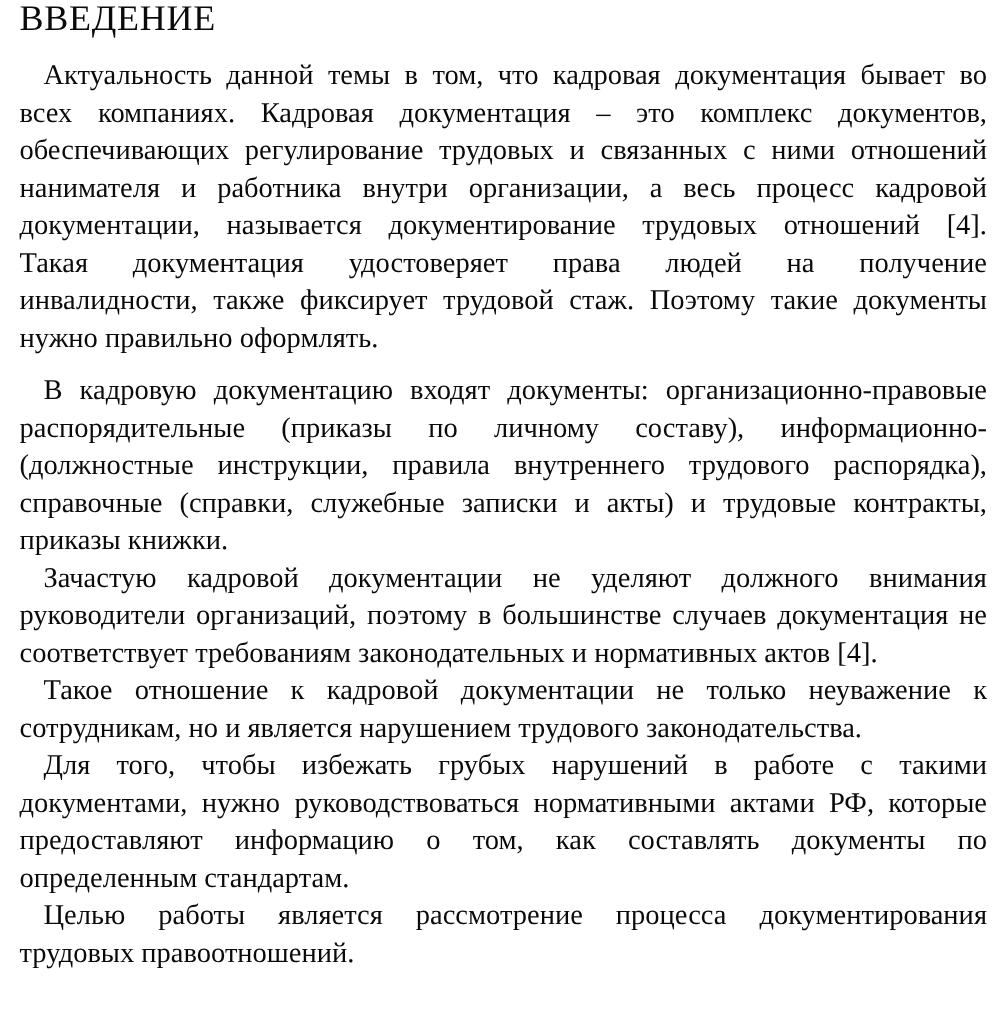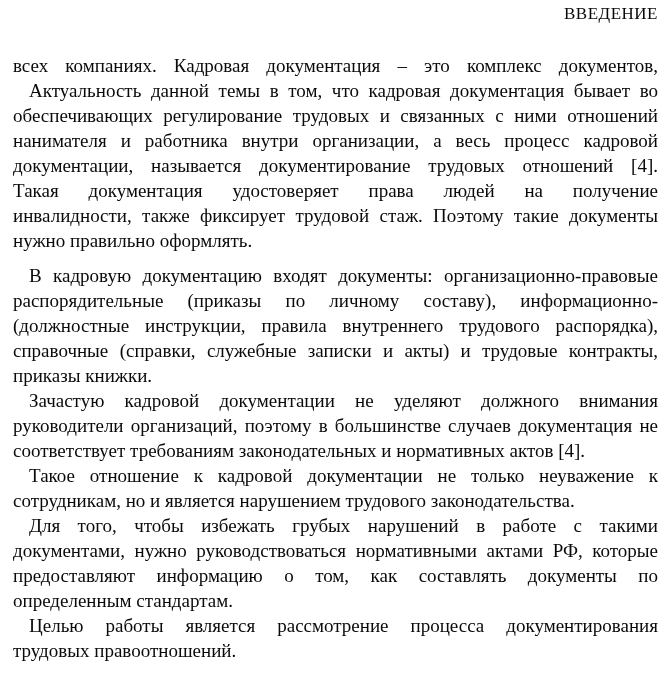--- a/index.html
+++ b/index.html
@@ -15,25 +15,25 @@
     color: #0a0a0a;
   }
   .page {
     box-sizing: border-box;
     width: 666px;
     height: 689px;
     padding: 1px 8px 0 13px;
     background: #ffffff;
   }
   .doc-title {
-    font-size: 17px;
+    font-size: 24px;
     line-height: 25px;
     font-weight: 400;
-    text-align: right;
-    margin: 0 0 27px 0;
+    text-align: left;
+    margin: 0 0 12px 0;
     letter-spacing: 0.5px;
   }
   .paragraph {
     margin: 0;
   }
   .paragraph.spaced {
     margin-bottom: 10px;
   }
   .line {
     font-size: 19px;
@@ -51,22 +51,22 @@
     -moz-text-align-last: left;
   }
 </style>
 </head>
 <body>
 
 <div class="page">
   <h1 class="doc-title">ВВЕДЕНИЕ</h1>
   <div id="doc-body">
       <div class="paragraph spaced">
+        <div class="line first">Актуальность данной темы в том, что кадровая документация бывает во</div>
         <div class="line">всех компаниях. Кадровая документация – это комплекс документов,</div>
-        <div class="line first">Актуальность данной темы в том, что кадровая документация бывает во</div>
         <div class="line">обеспечивающих регулирование трудовых и связанных с ними отношений</div>
         <div class="line">нанимателя и работника внутри организации, а весь процесс кадровой</div>
         <div class="line">документации, называется документирование трудовых отношений [4].</div>
         <div class="line">Такая документация удостоверяет права людей на получение</div>
         <div class="line">инвалидности, также фиксирует трудовой стаж. Поэтому такие документы</div>
         <div class="line last">нужно правильно оформлять.</div>
       </div>
       <div class="paragraph">
         <div class="line first">В кадровую документацию входят документы: организационно-правовые</div>
         <div class="line">распорядительные (приказы по личному составу), информационно-</div>

